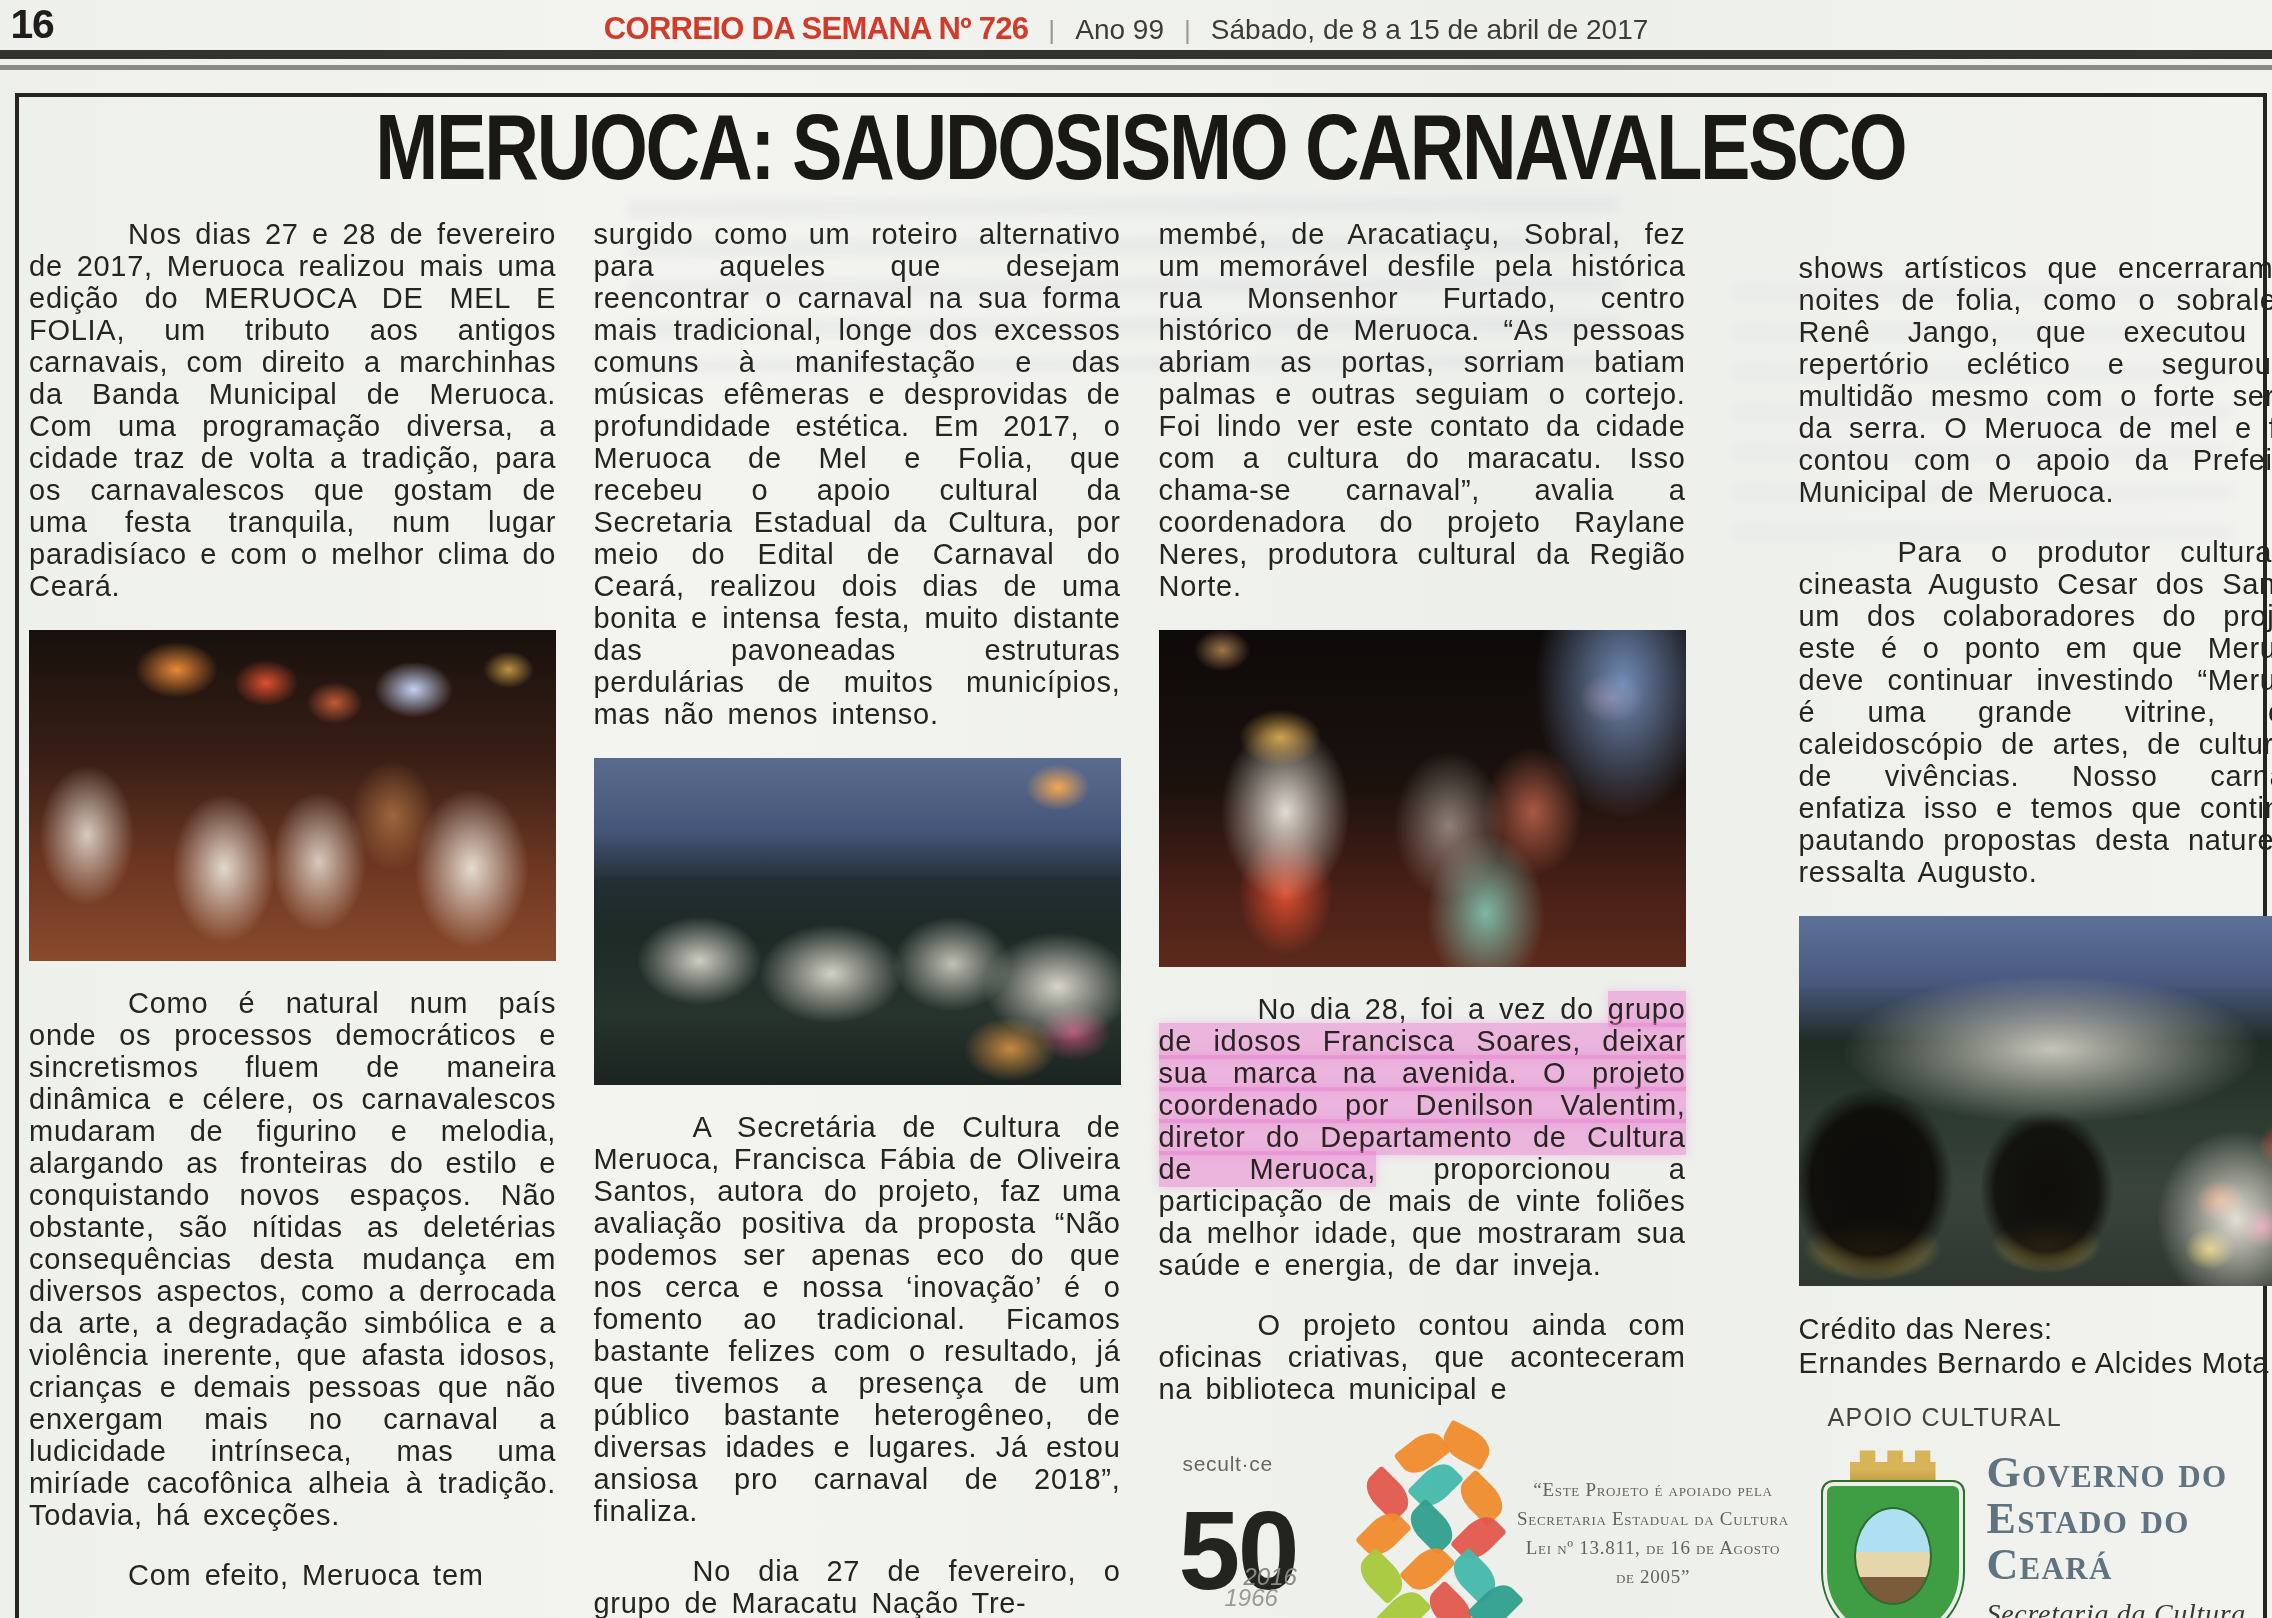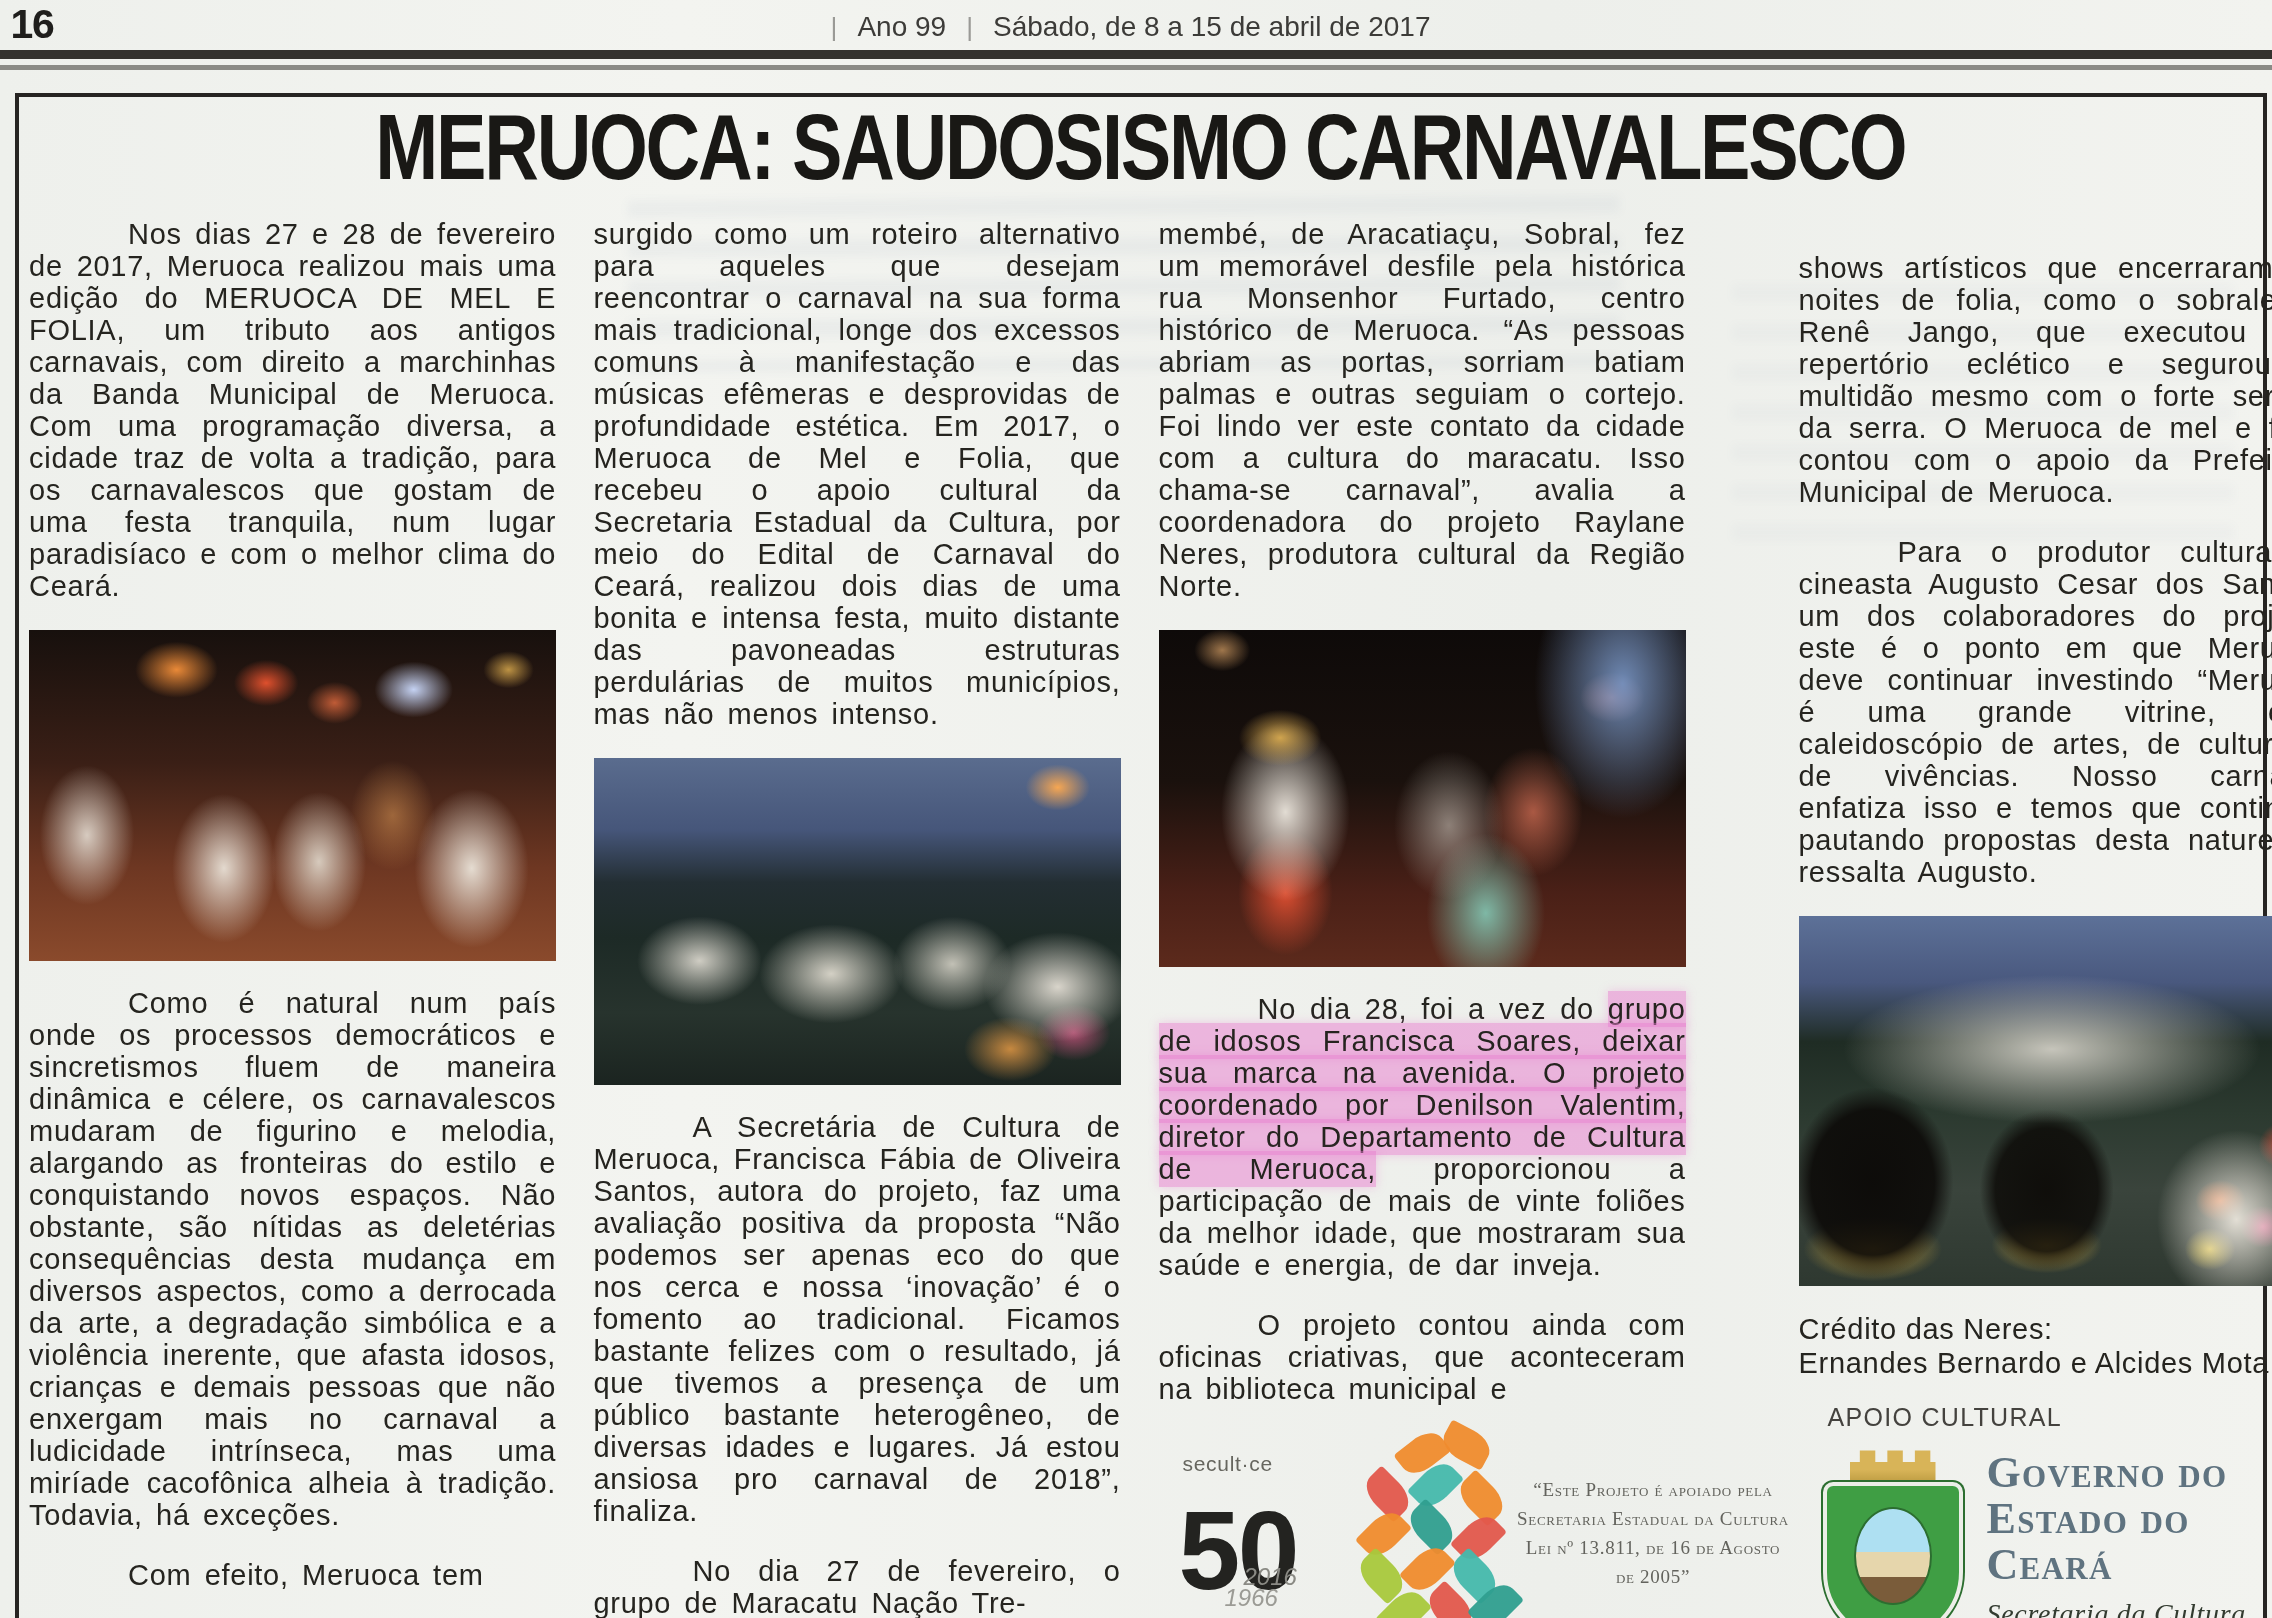--- a/index.html
+++ b/index.html
@@ -119,20 +119,21 @@
   .ghost-a{left:628px;top:198px;width:992px;height:172px;transform:rotate(-.3deg);}
   .ghost-b{left:1732px;top:284px;width:502px;height:278px;opacity:.07;}
 </style>
 </head>
 <body>
 
 <div class="page">
 
   <div class="page-num">16</div>
   <div class="masthead">
+    <span class="mast-title">CORREIO DA SEMANA Nº 726</span>
     <span class="mast-sep">|</span>
     <span class="mast-info">Ano 99</span>
     <span class="mast-sep">|</span>
     <span class="mast-info">Sábado, de 8 a 15 de abril de 2017</span>
   </div>
   <div class="rule1"></div>
   <div class="rule2"></div>
 
   <div class="ghost ghost-a"></div>
   <div class="ghost ghost-b"></div>

